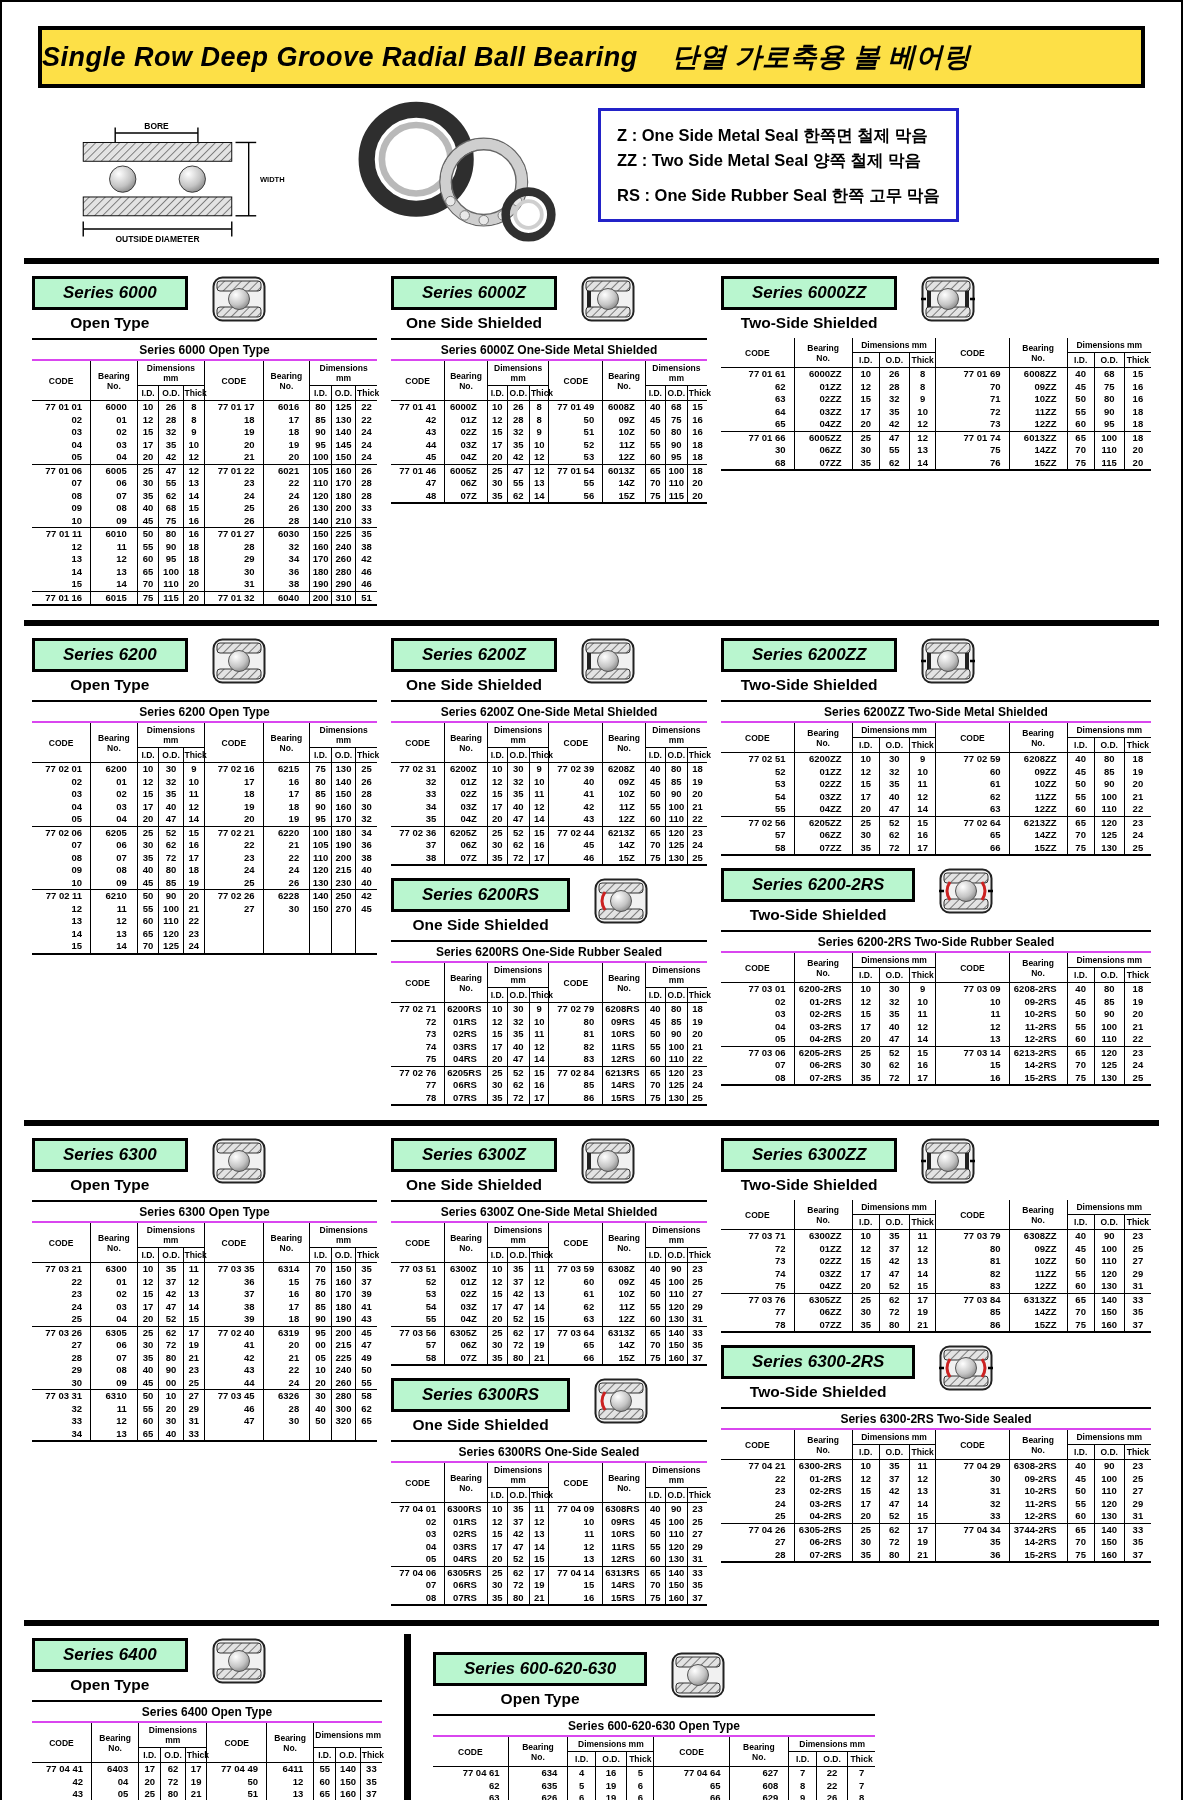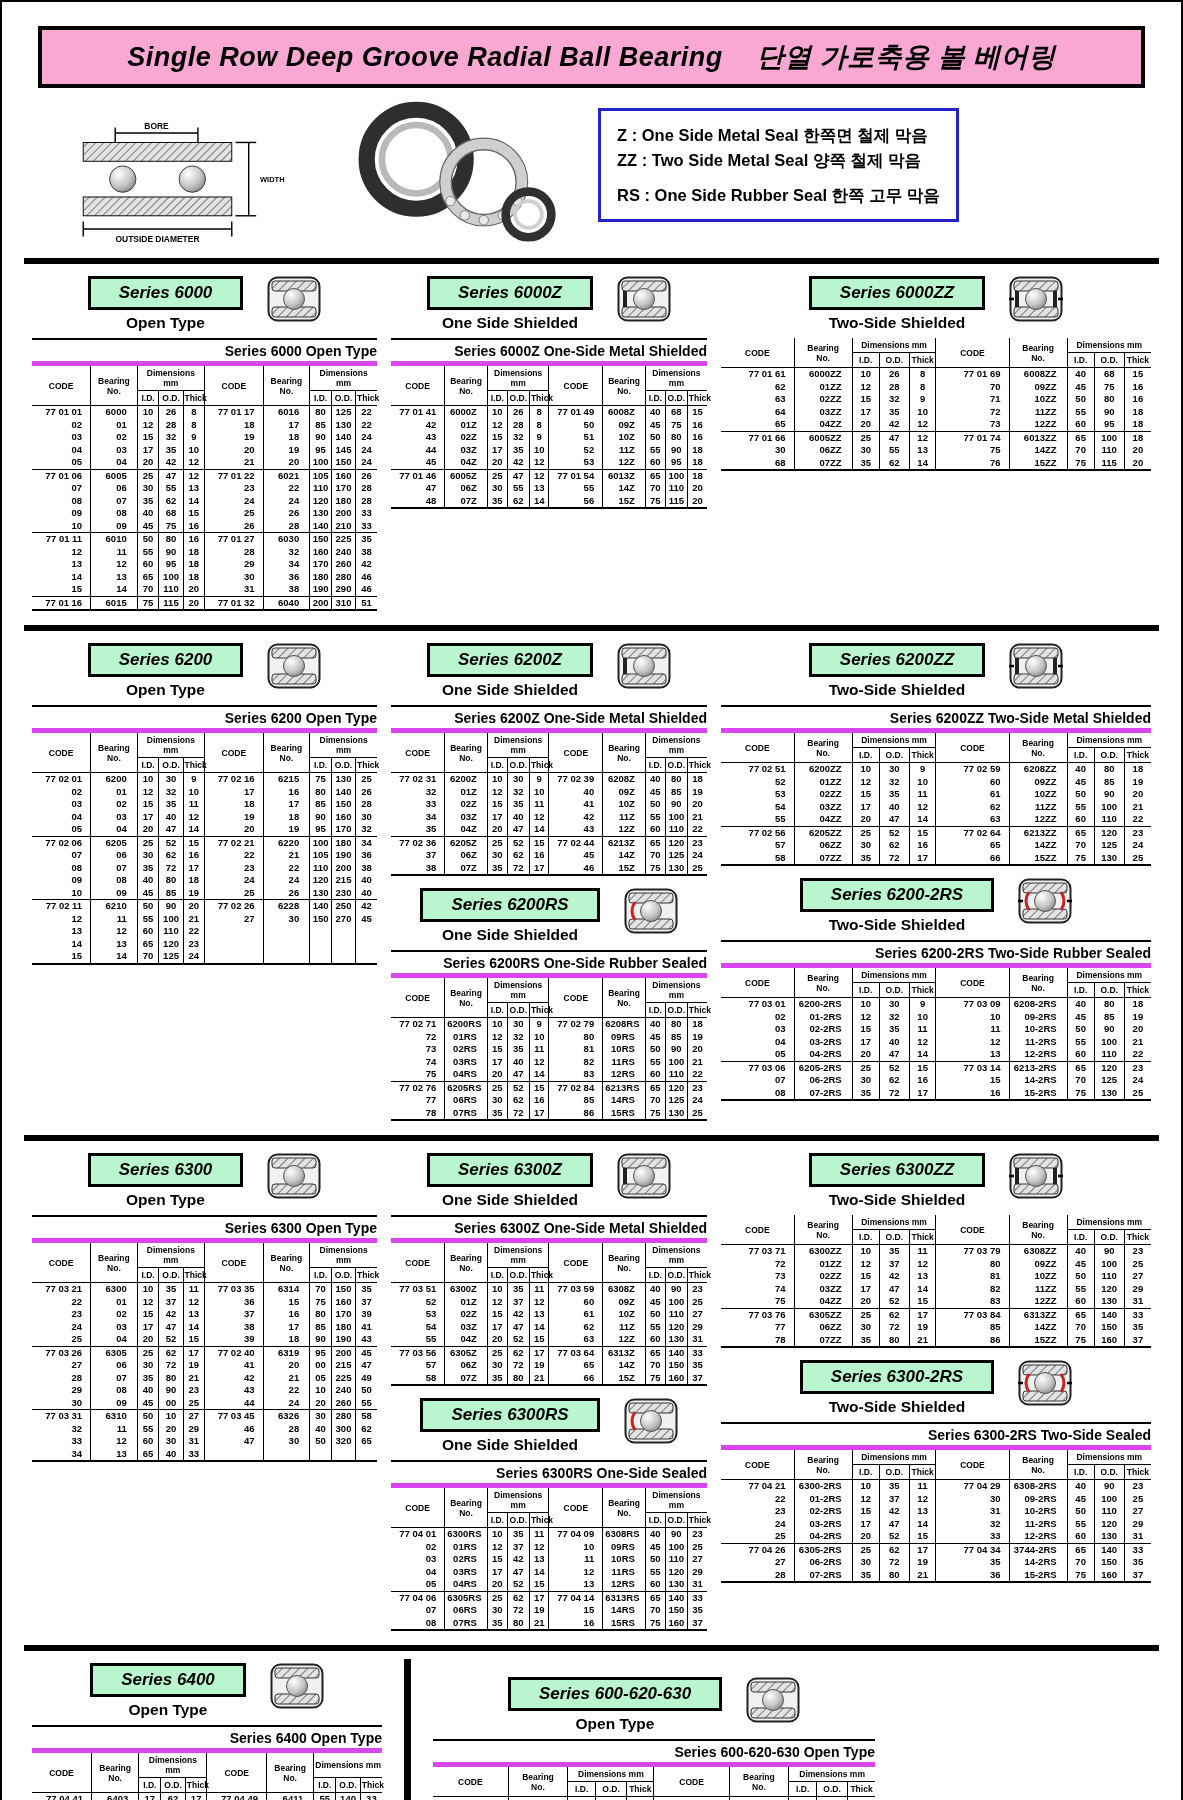--- a/index.html
+++ b/index.html
@@ -1,47 +1,47 @@
 <!DOCTYPE html>
 <html><head>
 <meta charset="utf-8">
 <style>
   html,body{margin:0;padding:0;background:#fff;}
   .page{width:1183px;min-height:1800px;margin:0 auto;background:#fff;box-sizing:border-box;
         border:2px solid #000;font-family:"Liberation Sans",sans-serif;color:#000;padding-bottom:24px;}
   
-  .title-banner{margin:24px 36px 8px;border:4px solid #000;background:#f9a8d4;text-align:center;
+  .title-banner{margin:24px 36px 8px;border:4px solid #000;background:#fde047;text-align:left;
         padding:9px 0;font-weight:bold;font-style:italic;font-size:27px;letter-spacing:.5px;}
   .title-banner .ko{margin-left:26px;}
   
   .intro{display:flex;align-items:flex-start;padding:4px 38px 10px;gap:14px;}
   .xsec{flex:none;margin-top:18px;}
   .photo{flex:none;margin-left:4px;}
   .legend{flex:none;border:3px solid #2323c8;padding:12px 16px;font-weight:bold;font-size:16.5px;
         line-height:1.5;white-space:nowrap;margin-top:8px;margin-left:6px;}
   .legend .lg3{margin-top:10px;}
   
   #sections{padding:0 22px;}
   section{border-top:6px solid #000;padding:8px 8px 14px;display:flex;gap:14px;align-items:flex-start;}
   .col{flex:none;}
   .col-0{width:345px;}
   .col-1{width:316px;}
   .col-2{flex:1;}
   section.split .colsplit-0{width:350px;}
   section.split .colsplit-1{width:442px;margin-top:14px;}
   .vdivider{width:7px;background:#000;align-self:stretch;flex:none;margin:0 8px;min-height:460px;}
   .block + .block{margin-top:12px;}
-  .block-head{display:flex;justify-content:center;align-items:flex-start;gap:24px;margin:4px 0 6px;}
+  .block-head{display:flex;align-items:flex-start;gap:24px;margin:4px 0 6px;}
   .banner{border:3px solid #000;background:#b9f6cf;font-style:italic;font-weight:bold;font-size:17px;
         padding:4px 28px;text-align:center;white-space:nowrap;}
   .type-label{font-weight:bold;font-size:15.5px;margin-top:4px;text-align:center;}
   .icon{display:inline-block;margin-top:0;}
   
-  .tbl-title{border-top:2px solid #000;border-bottom:5px solid #d946ef;text-align:right;font-weight:bold;
-        font-size:14px;padding:3px 0 2px;}
+  .tbl-title{border-top:2px solid #000;border-bottom:2px solid #d946ef;text-align:center;font-weight:bold;
+        font-size:12px;padding:3px 0 2px;}
   table.datatbl{width:100%;border-collapse:collapse;border-bottom:2px solid #000;table-layout:fixed;}
   .datatbl th{font-size:8.5px;font-weight:bold;padding:2px 1px;text-align:center;vertical-align:middle;}
   .datatbl thead{border-bottom:1px solid #000;}
   .datatbl th.hd{border-bottom:1px solid #000;}
   .datatbl th,.datatbl td{border-right:1px solid #000;}
   .datatbl tr>*:last-child{border-right:none;}
   .datatbl tbody+tbody{border-top:1.5px solid #000;}
   .datatbl td{font-size:9.5px;font-weight:bold;line-height:12.5px;padding:0 2px;white-space:nowrap;overflow:hidden;}
   .datatbl td.c{text-align:right;padding-right:8px;}
   .datatbl td.b{text-align:right;padding-right:10px;}

